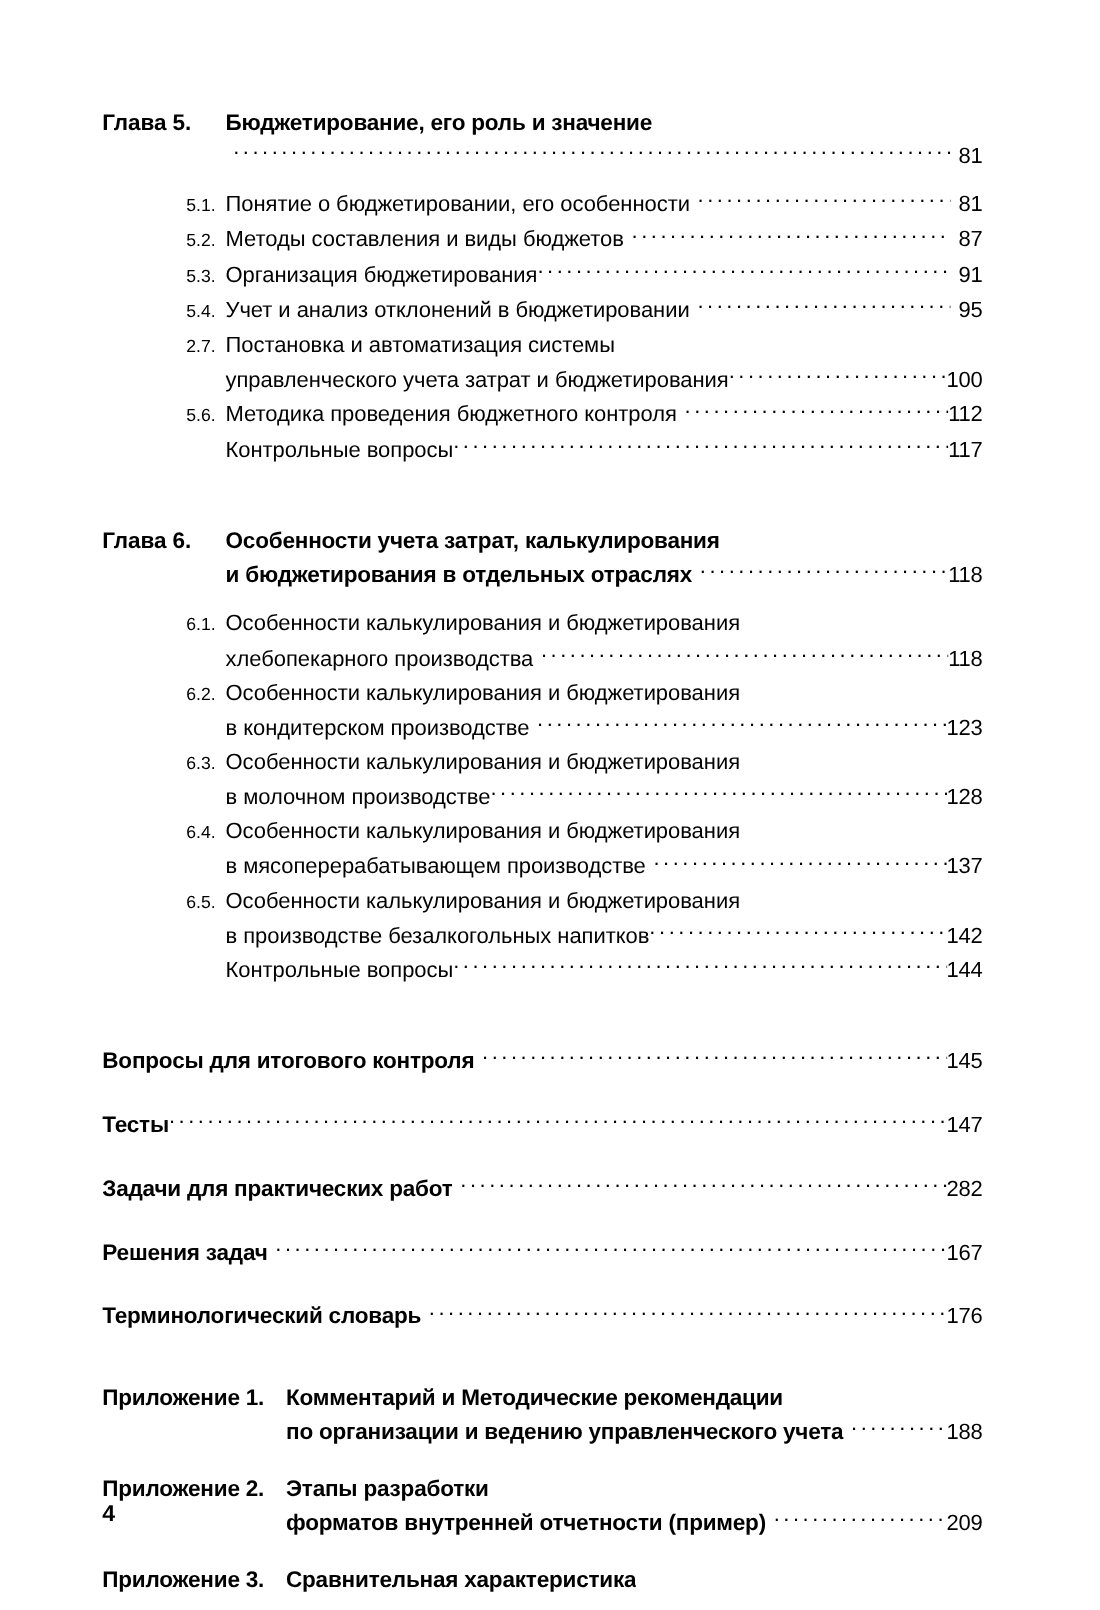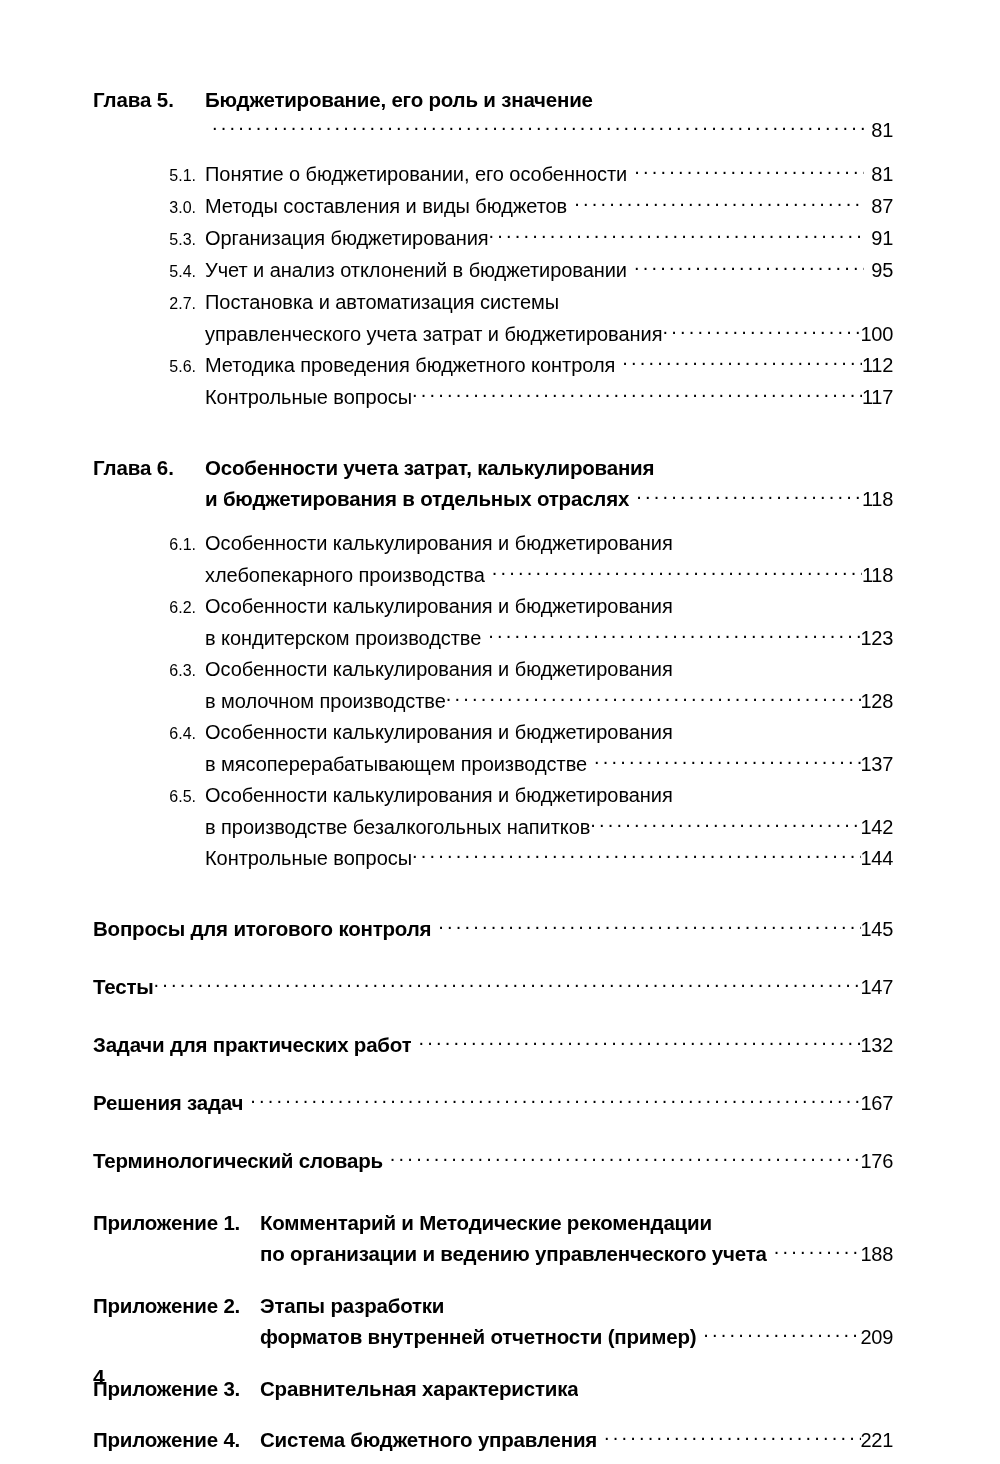--- a/index.html
+++ b/index.html
@@ -22,21 +22,21 @@
     left: 0;
     top: 0;
     width: 1000px;
     height: 1464px;
     box-sizing: border-box;
     padding: 84px 107px 0 93px;
   }
 
   
   .toc-block {
-    margin: 0 0 0 0;
+    margin: 12px 0 0 0;
   }
 
   .row {
     display: flex;
     align-items: baseline;
     width: 800px;
     line-height: 31px;
     white-space: nowrap;
   }
 
@@ -156,21 +156,21 @@
     <div class="gap-13"></div>
 
     <div class="row">
       <span class="label label-section">5.1.</span>
       <span class="title">Понятие о бюджетировании, его особенности</span>
       <span class="leader spaced"></span>
       <span class="pagenum wide2">81</span>
     </div>
 
     <div class="row">
-      <span class="label label-section">3.0.</span>
+      <span class="label label-section">5.2.</span>
       <span class="title">Методы составления и виды бюджетов</span>
       <span class="leader spaced"></span>
       <span class="pagenum wide2">87</span>
     </div>
 
     <div class="row">
       <span class="label label-section">5.3.</span>
       <span class="title">Организация бюджетирования</span>
       <span class="leader"></span>
       <span class="pagenum wide2">91</span>
@@ -306,21 +306,21 @@
       <span class="title standalone">Тесты</span>
       <span class="leader"></span>
       <span class="pagenum">147</span>
     </div>
 
     <div class="gap-26"></div>
 
     <div class="row">
       <span class="title standalone">Задачи для практических работ</span>
       <span class="leader spaced"></span>
-      <span class="pagenum">132</span>
+      <span class="pagenum">282</span>
     </div>
 
     <div class="gap-26"></div>
 
     <div class="row">
       <span class="title standalone">Решения задач</span>
       <span class="leader spaced"></span>
       <span class="pagenum">167</span>
     </div>
 

